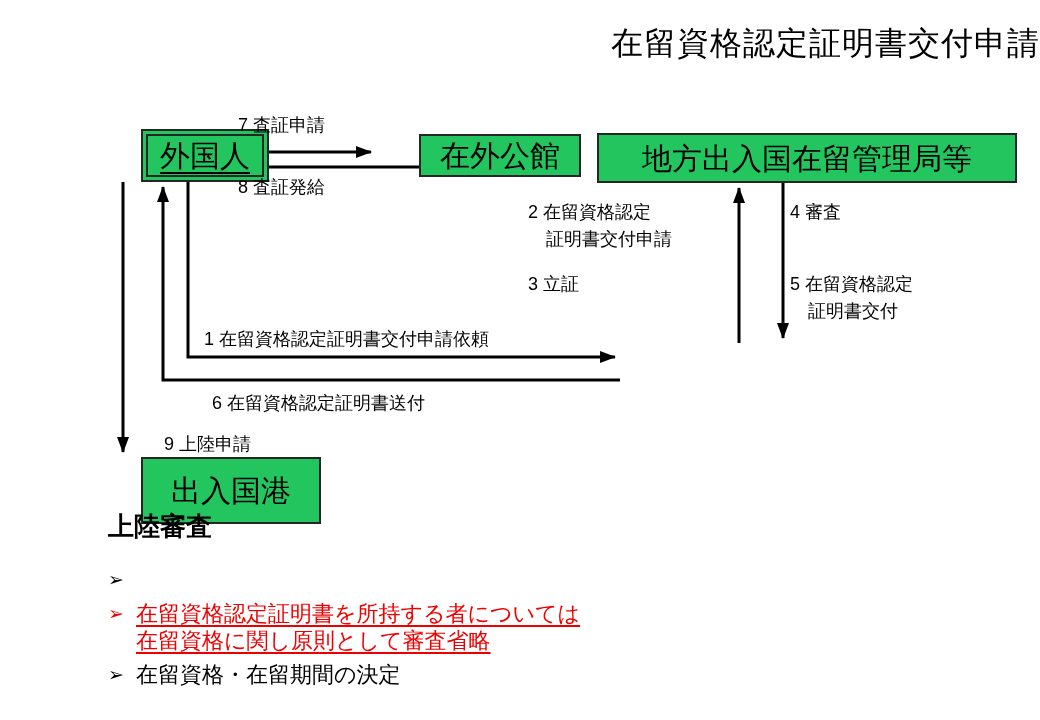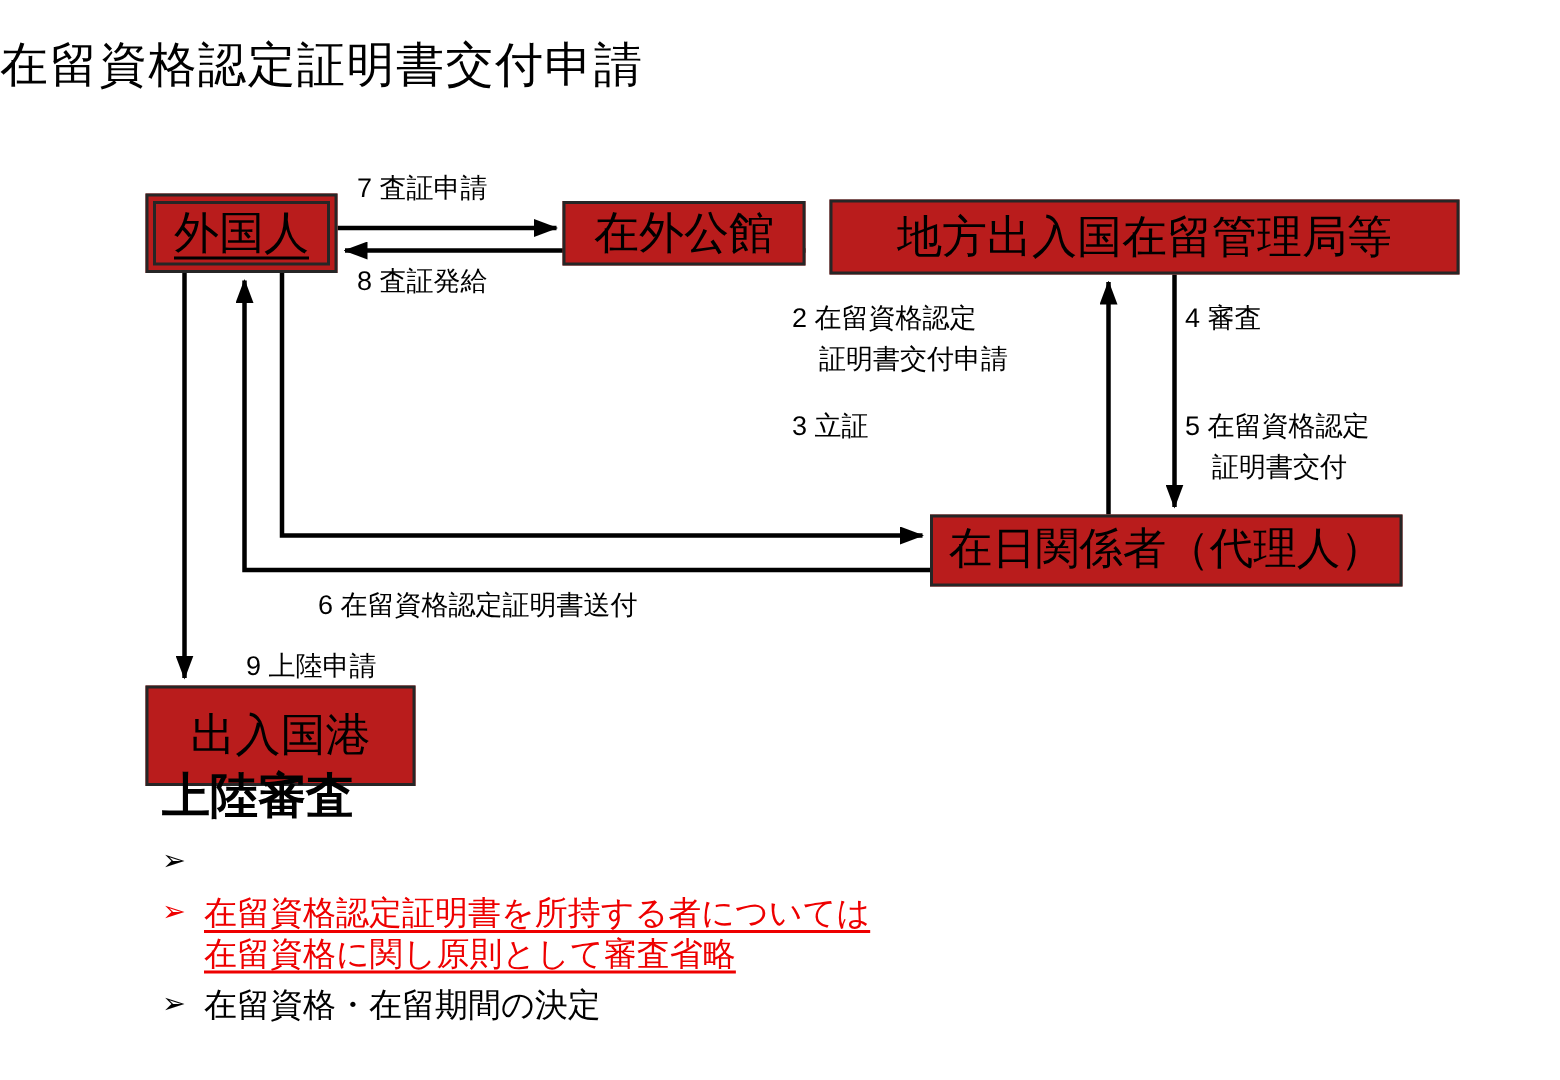--- a/index.html
+++ b/index.html
@@ -3,29 +3,29 @@
 <meta charset="utf-8">
 <style>
   html,body { margin:0; padding:0; background:#fff; }
   .canvas {
     position:relative; width:1040px; height:720px; background:#fff;
     font-family:"Liberation Sans","DejaVu Sans",sans-serif;
     color:#000; overflow:hidden;
   }
   .slide-title {
     position:absolute; left:0; top:22px; width:1040px;
-    text-align:left; font-size:32px; font-weight:500;
+    text-align:right; font-size:32px; font-weight:500;
     letter-spacing:1px; margin:0; color:#000;
   }
   svg.connectors { position:absolute; left:0; top:0; z-index:1; }
   .box {
     position:absolute; z-index:2; box-sizing:border-box;
-    border:2px solid #262626; background:#b91c1c;
+    border:2px solid #262626; background:#22c55e;
     display:flex; align-items:center; justify-content:center;
-    font-size:30px; line-height:1.1; white-space:nowrap;
+    font-size:30px; line-height:1.1; white-space:nowrap;margin-left:44px;
   }
   .box.double::before {
     content:""; position:absolute; inset:3px;
     border:2px solid #262626; pointer-events:none;
   }
   #box-foreigner   { left:97px;  top:129px; width:128px; height:53px; }
   #box-mission     { left:375px; top:134px; width:162px; height:43px; }
   #box-bureau      { left:553px; top:133px; width:420px; height:50px; }
   #box-proxy       { left:620px; top:343px; width:315px; height:48px; font-size:29px; }
   #box-port        { left:97px;  top:457px; width:180px; height:67px; }
@@ -37,21 +37,21 @@
   #lbl-step7 { left:238px; top:112px; }
   #lbl-step8 { left:238px; top:174px; }
   #lbl-step2 { left:528px; top:199px; }
   #lbl-step3 { left:528px; top:271px; }
   #lbl-step4 { left:790px; top:199px; }
   #lbl-step5 { left:790px; top:271px; }
   #lbl-step1 { left:204px; top:326px; }
   #lbl-step6 { left:212px; top:390px; }
   #lbl-step9 { left:132px; top:431px;margin-left:32px; }
   .landing { position:absolute; left:108px; top:509px; z-index:3; width:580px; }
-  .landing-heading { font-size:32px; font-weight:bold; margin:0 0 8px 0; }
+  .landing-heading { font-size:26px; font-weight:bold; margin:0 0 22px 0; }
   .landing-list { list-style:none; margin:0; padding:0; }
   .landing-item { display:flex; align-items:flex-start; margin:0 0 7px 0; }
   .bullet-marker { flex:0 0 28px; font-size:19px; line-height:27px; }
   .bullet-text { font-size:22px; line-height:27px; white-space:pre-line; }
   .landing-item.emphasis { color:var(--red,#ee0000); }
   .landing-item.emphasis .bullet-text {
     text-decoration:underline; text-underline-offset:4px; text-decoration-thickness:2px;
   }
 </style>
 </head>
@@ -80,35 +80,33 @@
 
   <div class="box double" id="box-foreigner">
     <span class="u">外国人</span>
   </div>
   <div class="box" id="box-mission">
     <span>在外公館</span>
   </div>
   <div class="box" id="box-bureau">
     <span>地方出入国在留管理局等</span>
   </div>
-  <div class="box" id="box-proxy">
-    <span>在日関係者（代理人）</span>
-  </div>
   <div class="box" id="box-port">
     <span>出入国港</span>
   </div>
 
   <div class="label" id="lbl-step7">7 査証申請</div>
   <div class="label" id="lbl-step8">8 査証発給</div>
   <div class="label" id="lbl-step2">2 在留資格認定
 　証明書交付申請</div>
   <div class="label" id="lbl-step3">3 立証</div>
   <div class="label" id="lbl-step4">4 審査</div>
   <div class="label" id="lbl-step5">5 在留資格認定
 　証明書交付</div>
+  <div class="label" id="lbl-step1">1 在留資格認定証明書交付申請依頼</div>
   <div class="label" id="lbl-step6">6 在留資格認定証明書送付</div>
   <div class="label" id="lbl-step9">9 上陸申請</div>
 
   <div class="landing">
     <p class="landing-heading">上陸審査</p>
     <ul class="landing-list">
       <li class="landing-item">
         <span class="bullet-marker">➢</span>
       </li>
       <li class="landing-item emphasis">

